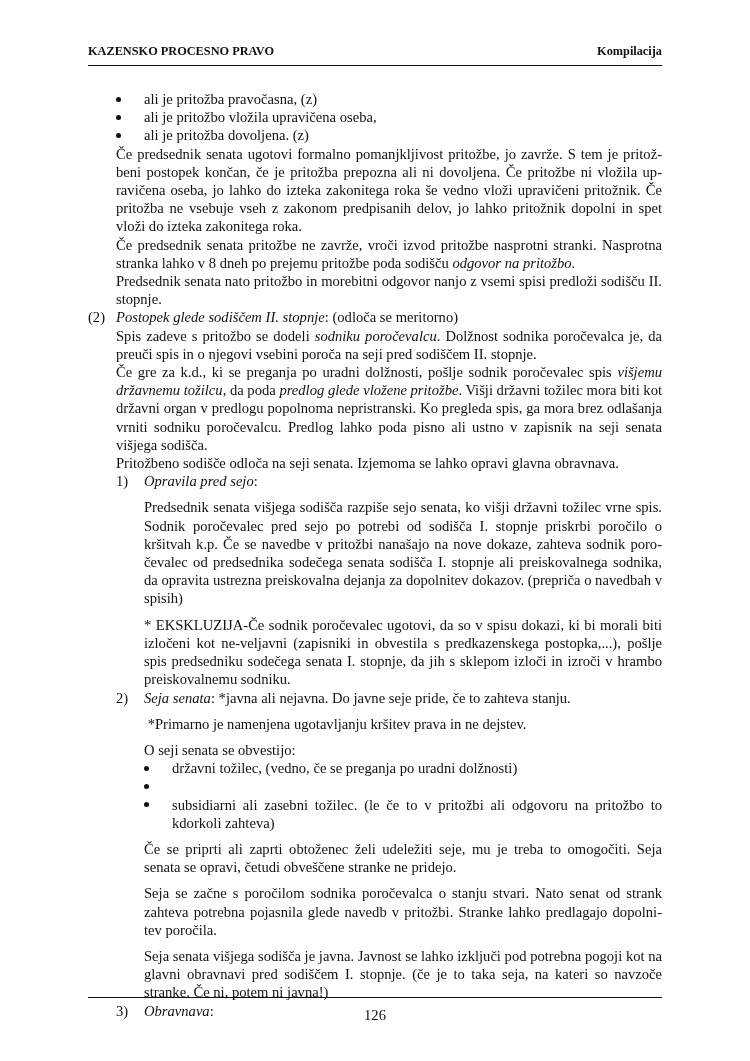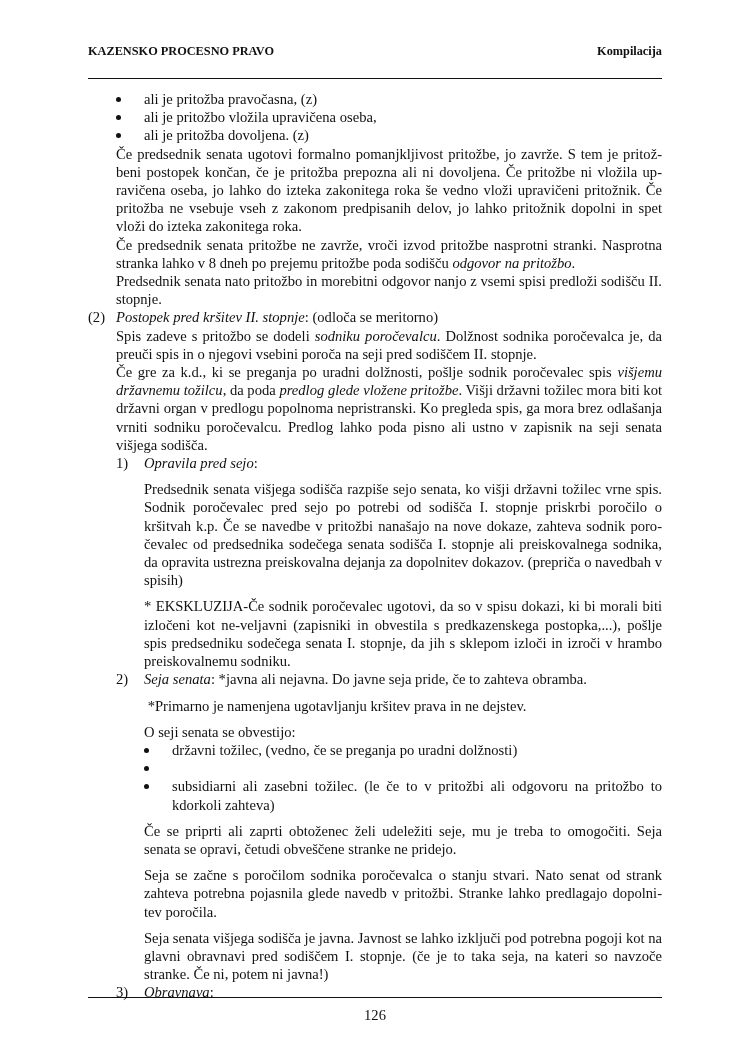--- a/index.html
+++ b/index.html
@@ -4,21 +4,21 @@
   <style>
     html, body { margin: 0; padding: 0; background: #ffffff; }
     body {
       width: 750px; height: 1061px; position: relative; overflow: hidden;
       font-family: "Liberation Serif", serif; color: #111;
       font-size: 14.6px;
     }
     .header {
       position: absolute; left: 88px; top: 44px; width: 574px;
       display: flex; justify-content: space-between; align-items: flex-end;
-      font-weight: bold; font-size: 12.3px; padding-bottom: 19px;
+      font-weight: bold; font-size: 12.3px; padding-bottom: 6px;
       border-bottom: 1px solid #111;
     }
     .content {
       position: absolute; left: 88px; top: 90px; width: 574px;
       line-height: 18.2px;
     }
     .p { text-align: justify; margin: 0; }
     .ind1 { padding-left: 28px; }
     .ind2 { padding-left: 56px; margin-top: 8px; }
     .bullet-row { display: flex; }
@@ -64,35 +64,36 @@
     <span class="bullet"><span class="dot"></span></span>
     <span class="btext">ali je pritožba dovoljena. (z)</span>
   </div>
 
   <p class="p ind1">Če predsednik senata ugotovi formalno pomanjkljivost pritožbe, jo zavrže. S tem je pritož-beni postopek končan, če je pritožba prepozna ali ni dovoljena. Če pritožbe ni vložila up-ravičena oseba, jo lahko do izteka zakonitega roka še vedno vloži upravičeni pritožnik. Če pritožba ne vsebuje vseh z zakonom predpisanih delov, jo lahko pritožnik dopolni in spet vloži do izteka zakonitega roka.</p>
   <p class="p ind1"><span>Če predsednik senata pritožbe ne zavrže, vroči izvod pritožbe nasprotni stranki. Nasprotna stranka lahko v 8 dneh po prejemu pritožbe poda sodišču </span><em>odgovor na pritožbo</em><span>.</span></p>
   <p class="p ind1">Predsednik senata nato pritožbo in morebitni odgovor nanjo z vsemi spisi predloži sodišču II. stopnje.</p>
 
   <div class="num-row n0">
     <span class="num">(2)</span>
-    <span class="ntext"><em>Postopek pred kršitev II. stopnje</em><span>: (odloča se meritorno)</span></span>
+    <span class="ntext"><em>Postopek glede sodiščem II. stopnje</em><span>: (odloča se meritorno)</span></span>
   </div>
   <p class="p ind1"><span>Spis zadeve s pritožbo se dodeli </span><em>sodniku poročevalcu</em><span>. Dolžnost sodnika poročevalca je, da preuči spis in o njegovi vsebini poroča na seji pred sodiščem II. stopnje.</span></p>
   <p class="p ind1"><span>Če gre za k.d., ki se preganja po uradni dolžnosti, pošlje sodnik poročevalec spis </span><em>višjemu državnemu tožilcu</em><span>, da poda </span><em>predlog glede vložene pritožbe</em><span>. Višji državni tožilec mora biti kot državni organ v predlogu popolnoma nepristranski. Ko pregleda spis, ga mora brez odlašanja vrniti sodniku poročevalcu. Predlog lahko poda pisno ali ustno v zapisnik na seji senata višjega sodišča.</span></p>
+  <p class="p ind1">Pritožbeno sodišče odloča na seji senata. Izjemoma se lahko opravi glavna obravnava.</p>
 
   <div class="num-row n1">
     <span class="num">1)</span>
     <span class="ntext"><em>Opravila pred sejo</em><span>:</span></span>
   </div>
   <p class="p ind2">Predsednik senata višjega sodišča razpiše sejo senata, ko višji državni tožilec vrne spis. Sodnik poročevalec pred sejo po potrebi od sodišča I. stopnje priskrbi poročilo o kršitvah k.p. Če se navedbe v pritožbi nanašajo na nove dokaze, zahteva sodnik poro-čevalec od predsednika sodečega senata sodišča I. stopnje ali preiskovalnega sodnika, da opravita ustrezna preiskovalna dejanja za dopolnitev dokazov. (prepriča o navedbah v spisih)</p>
   <p class="p ind2">* EKSKLUZIJA-Če sodnik poročevalec ugotovi, da so v spisu dokazi, ki bi morali biti izločeni kot ne-veljavni (zapisniki in obvestila s predkazenskega postopka,...), pošlje spis predsedniku sodečega senata I. stopnje, da jih s sklepom izloči in izroči v hrambo preiskovalnemu sodniku.</p>
 
   <div class="num-row n1">
     <span class="num">2)</span>
-    <span class="ntext"><em>Seja senata</em><span>:  *javna ali nejavna. Do javne seja pride, če to zahteva obramba.</span></span>
+    <span class="ntext"><em>Seja senata</em><span>:  *javna ali nejavna. Do javne seje pride, če to zahteva stanju.</span></span>
   </div>
   <p class="p ind2" style="white-space:pre;"> *Primarno je namenjena ugotavljanju kršitev prava in ne dejstev.</p>
   <p class="p ind2">O seji senata se obvestijo:</p>
 
   <div class="bullet-row bl2">
     <span class="bullet"><span class="dot"></span></span>
     <span class="btext">državni tožilec, (vedno, če se preganja po uradni dolžnosti)</span>
   </div>
   <div class="bullet-row bl2">
     <span class="bullet"><span class="dot"></span></span>

